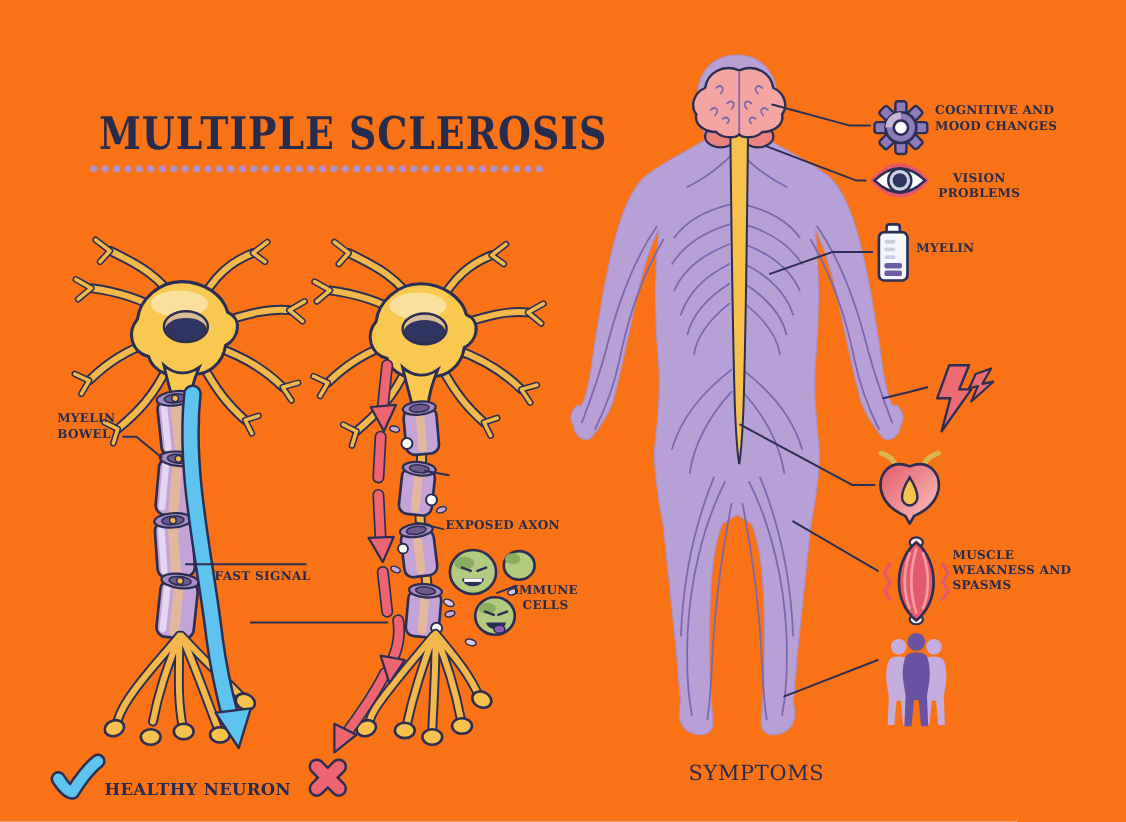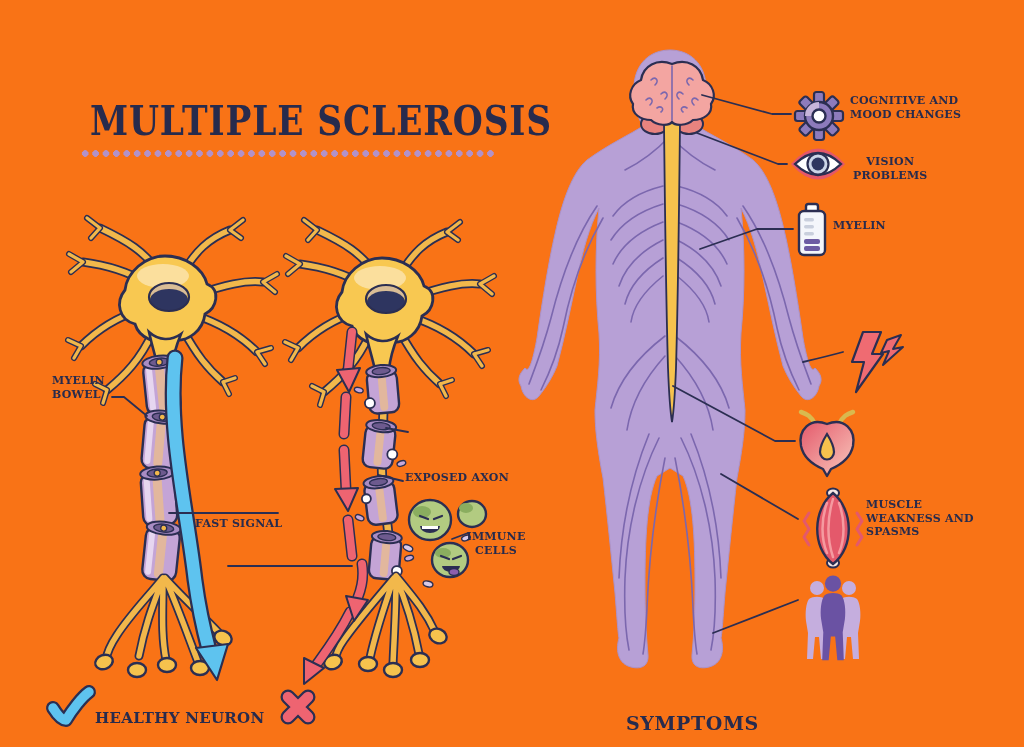--- a/index.html
+++ b/index.html
@@ -8,21 +8,21 @@
   .abs{position:absolute;}
   .lbl{position:absolute;font-weight:bold;font-size:11px;line-height:1.24;color:#272b4d;
        letter-spacing:.25px;white-space:pre-line;}
   .ctr{text-align:center;}
   #title{position:absolute;left:90px;top:97px;font-weight:bold;font-size:41px;color:#272b4d;
          letter-spacing:1px;transform:scaleX(.84);transform-origin:left top;white-space:nowrap;}
   #dots{position:absolute;left:80px;top:149px;width:416px;height:9px;
         background-image:radial-gradient(circle,#b292c9 3.1px,rgba(0,0,0,0) 3.4px);
         background-size:10.4px 9px;background-repeat:repeat-x;}
   .legend-txt{position:absolute;font-weight:bold;font-size:15px;color:#272b4d;letter-spacing:.3px;}
-  #symptoms-title{position:absolute;left:626px;top:712px;font-weight:bold;font-size:19px;
+  #symptoms-title{position:absolute;left:626px;top:692px;font-weight:normal;font-size:19px;
         color:#272b4d;letter-spacing:.6px;}
   svg{position:absolute;overflow:visible;}
   .np{fill:none;stroke:#2b2e52;stroke-linecap:round;stroke-linejoin:round;}
   .yp{fill:none;stroke:#f2b84b;stroke-linecap:round;stroke-linejoin:round;}
   .bp{fill:none;stroke:#5ec3ef;stroke-linecap:round;stroke-linejoin:round;}
   .rp{fill:none;stroke:#ee6471;stroke-linecap:round;stroke-linejoin:round;}
   .nerve{fill:none;stroke:#7b67ae;stroke-width:1.6;stroke-linecap:round;}
   .conn{fill:none;stroke:#2b2e52;stroke-width:1.8;stroke-linecap:round;stroke-linejoin:round;}
 </style>
 </head>

